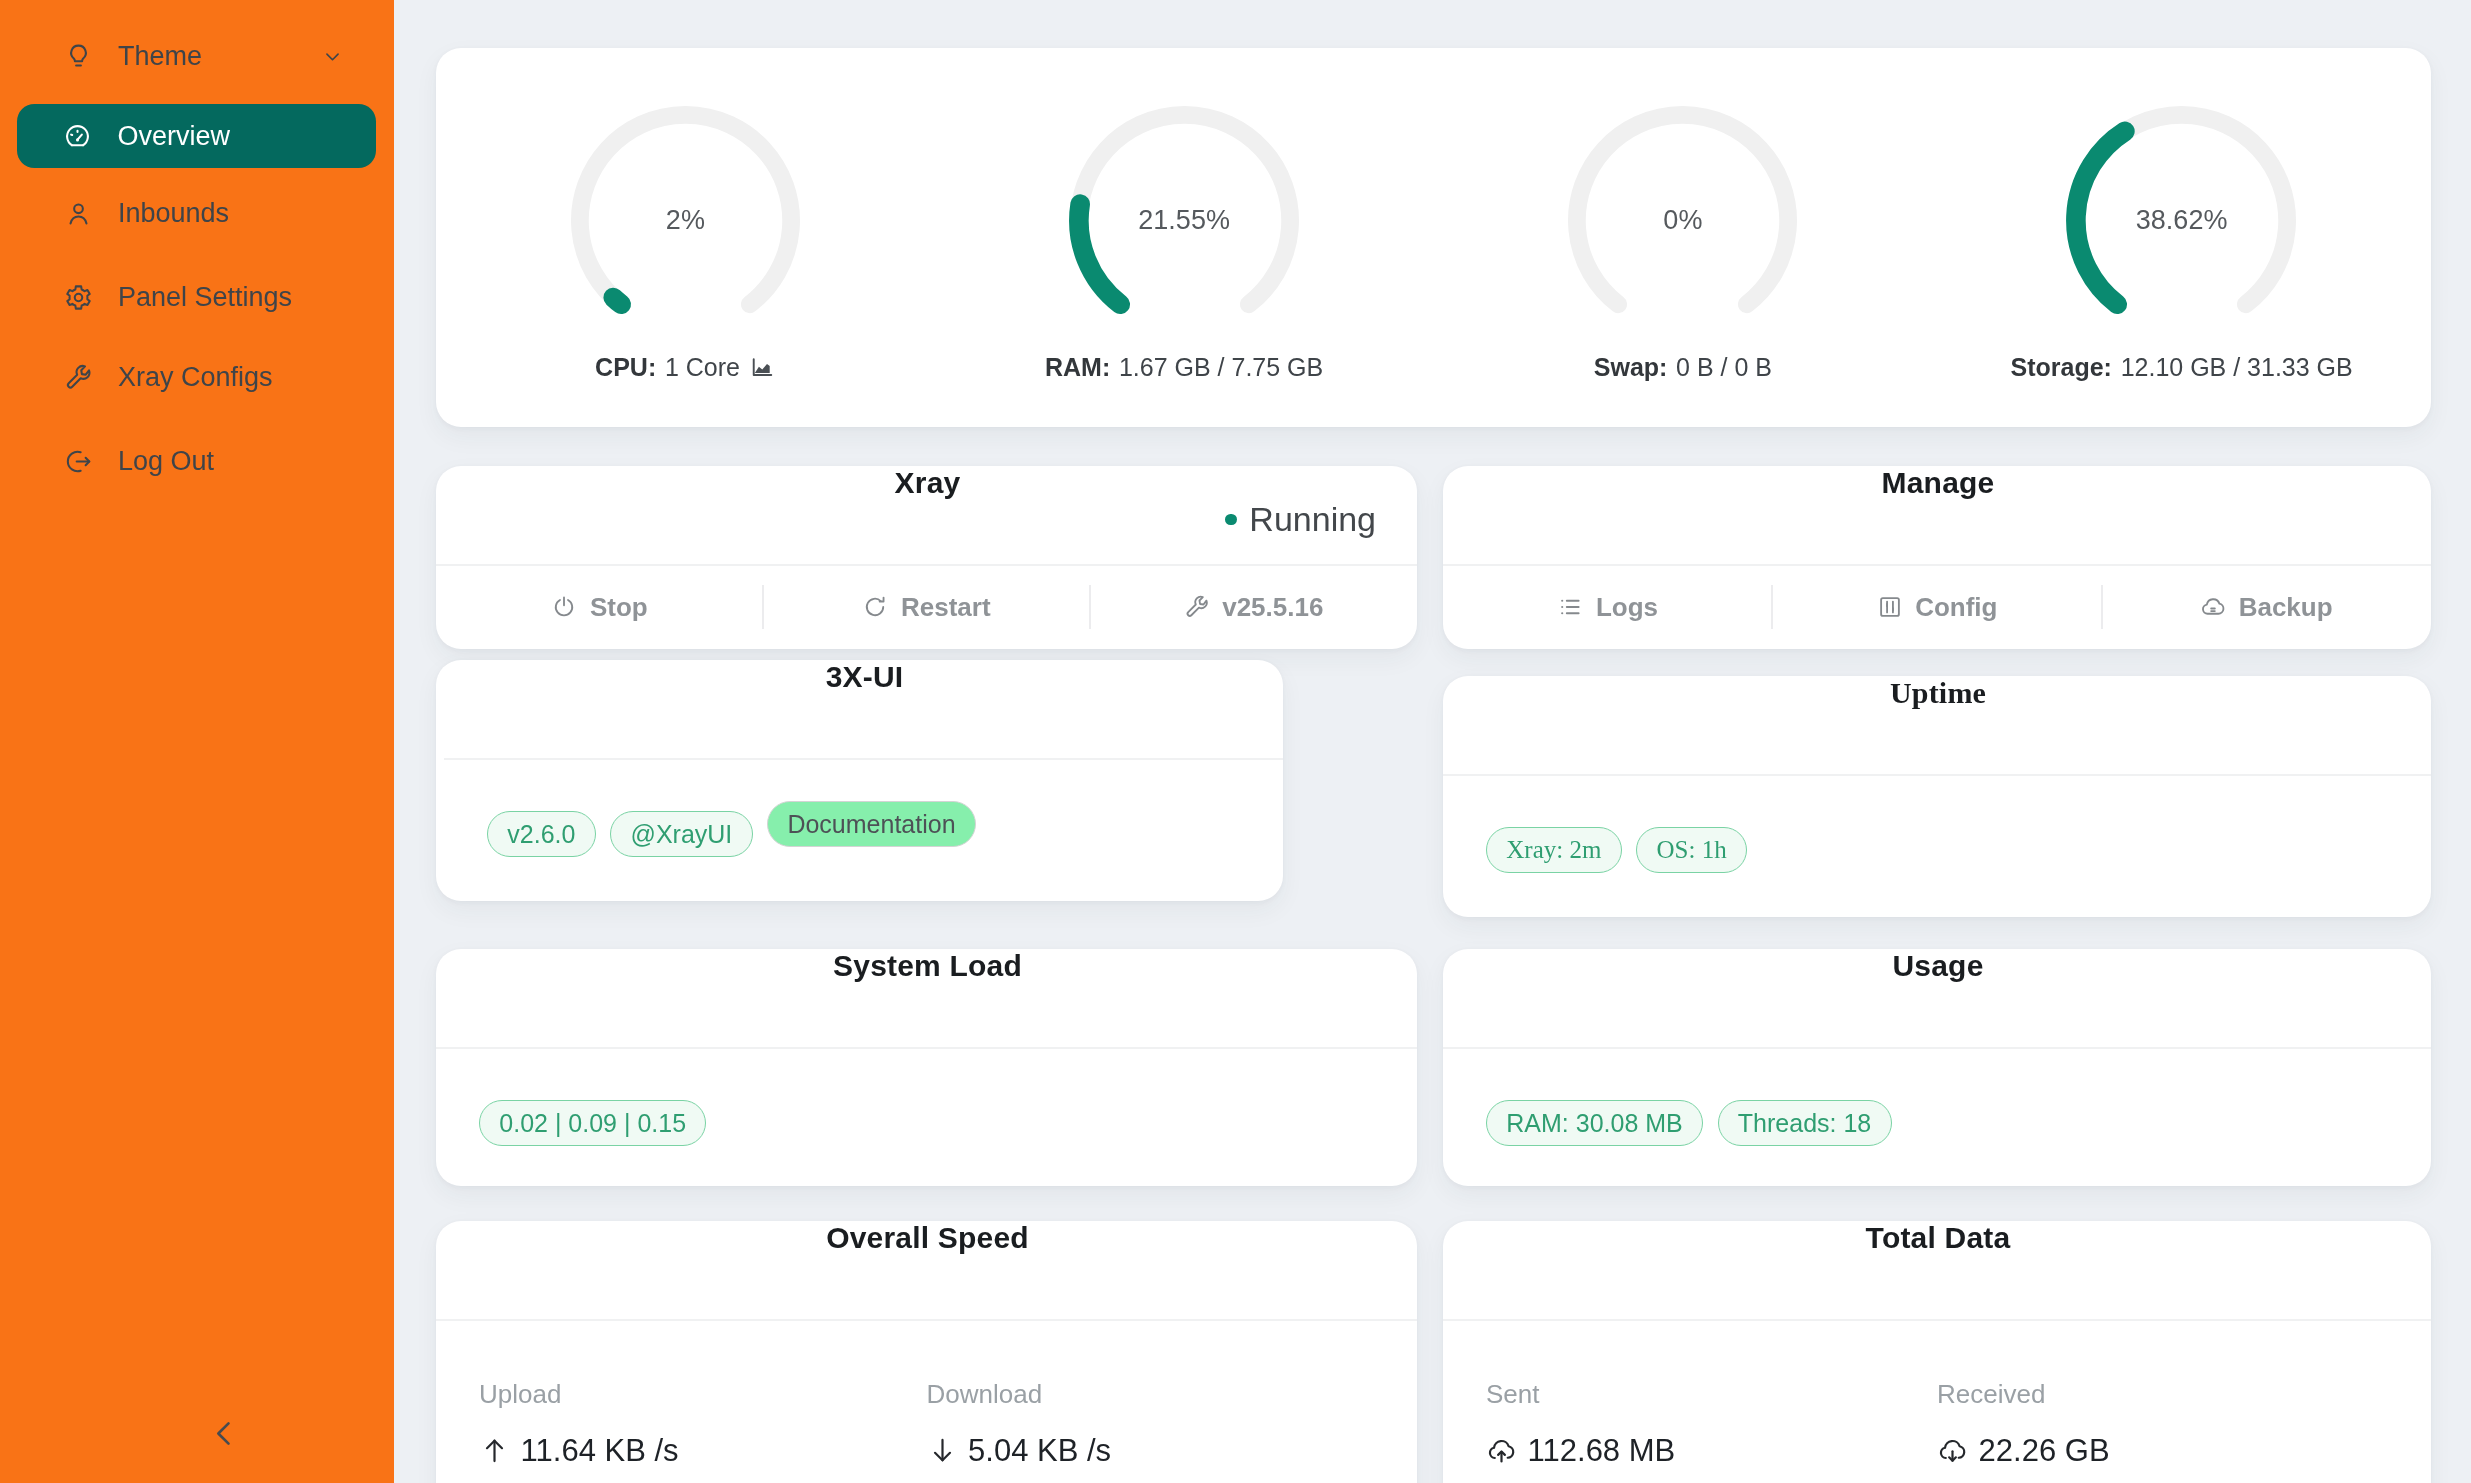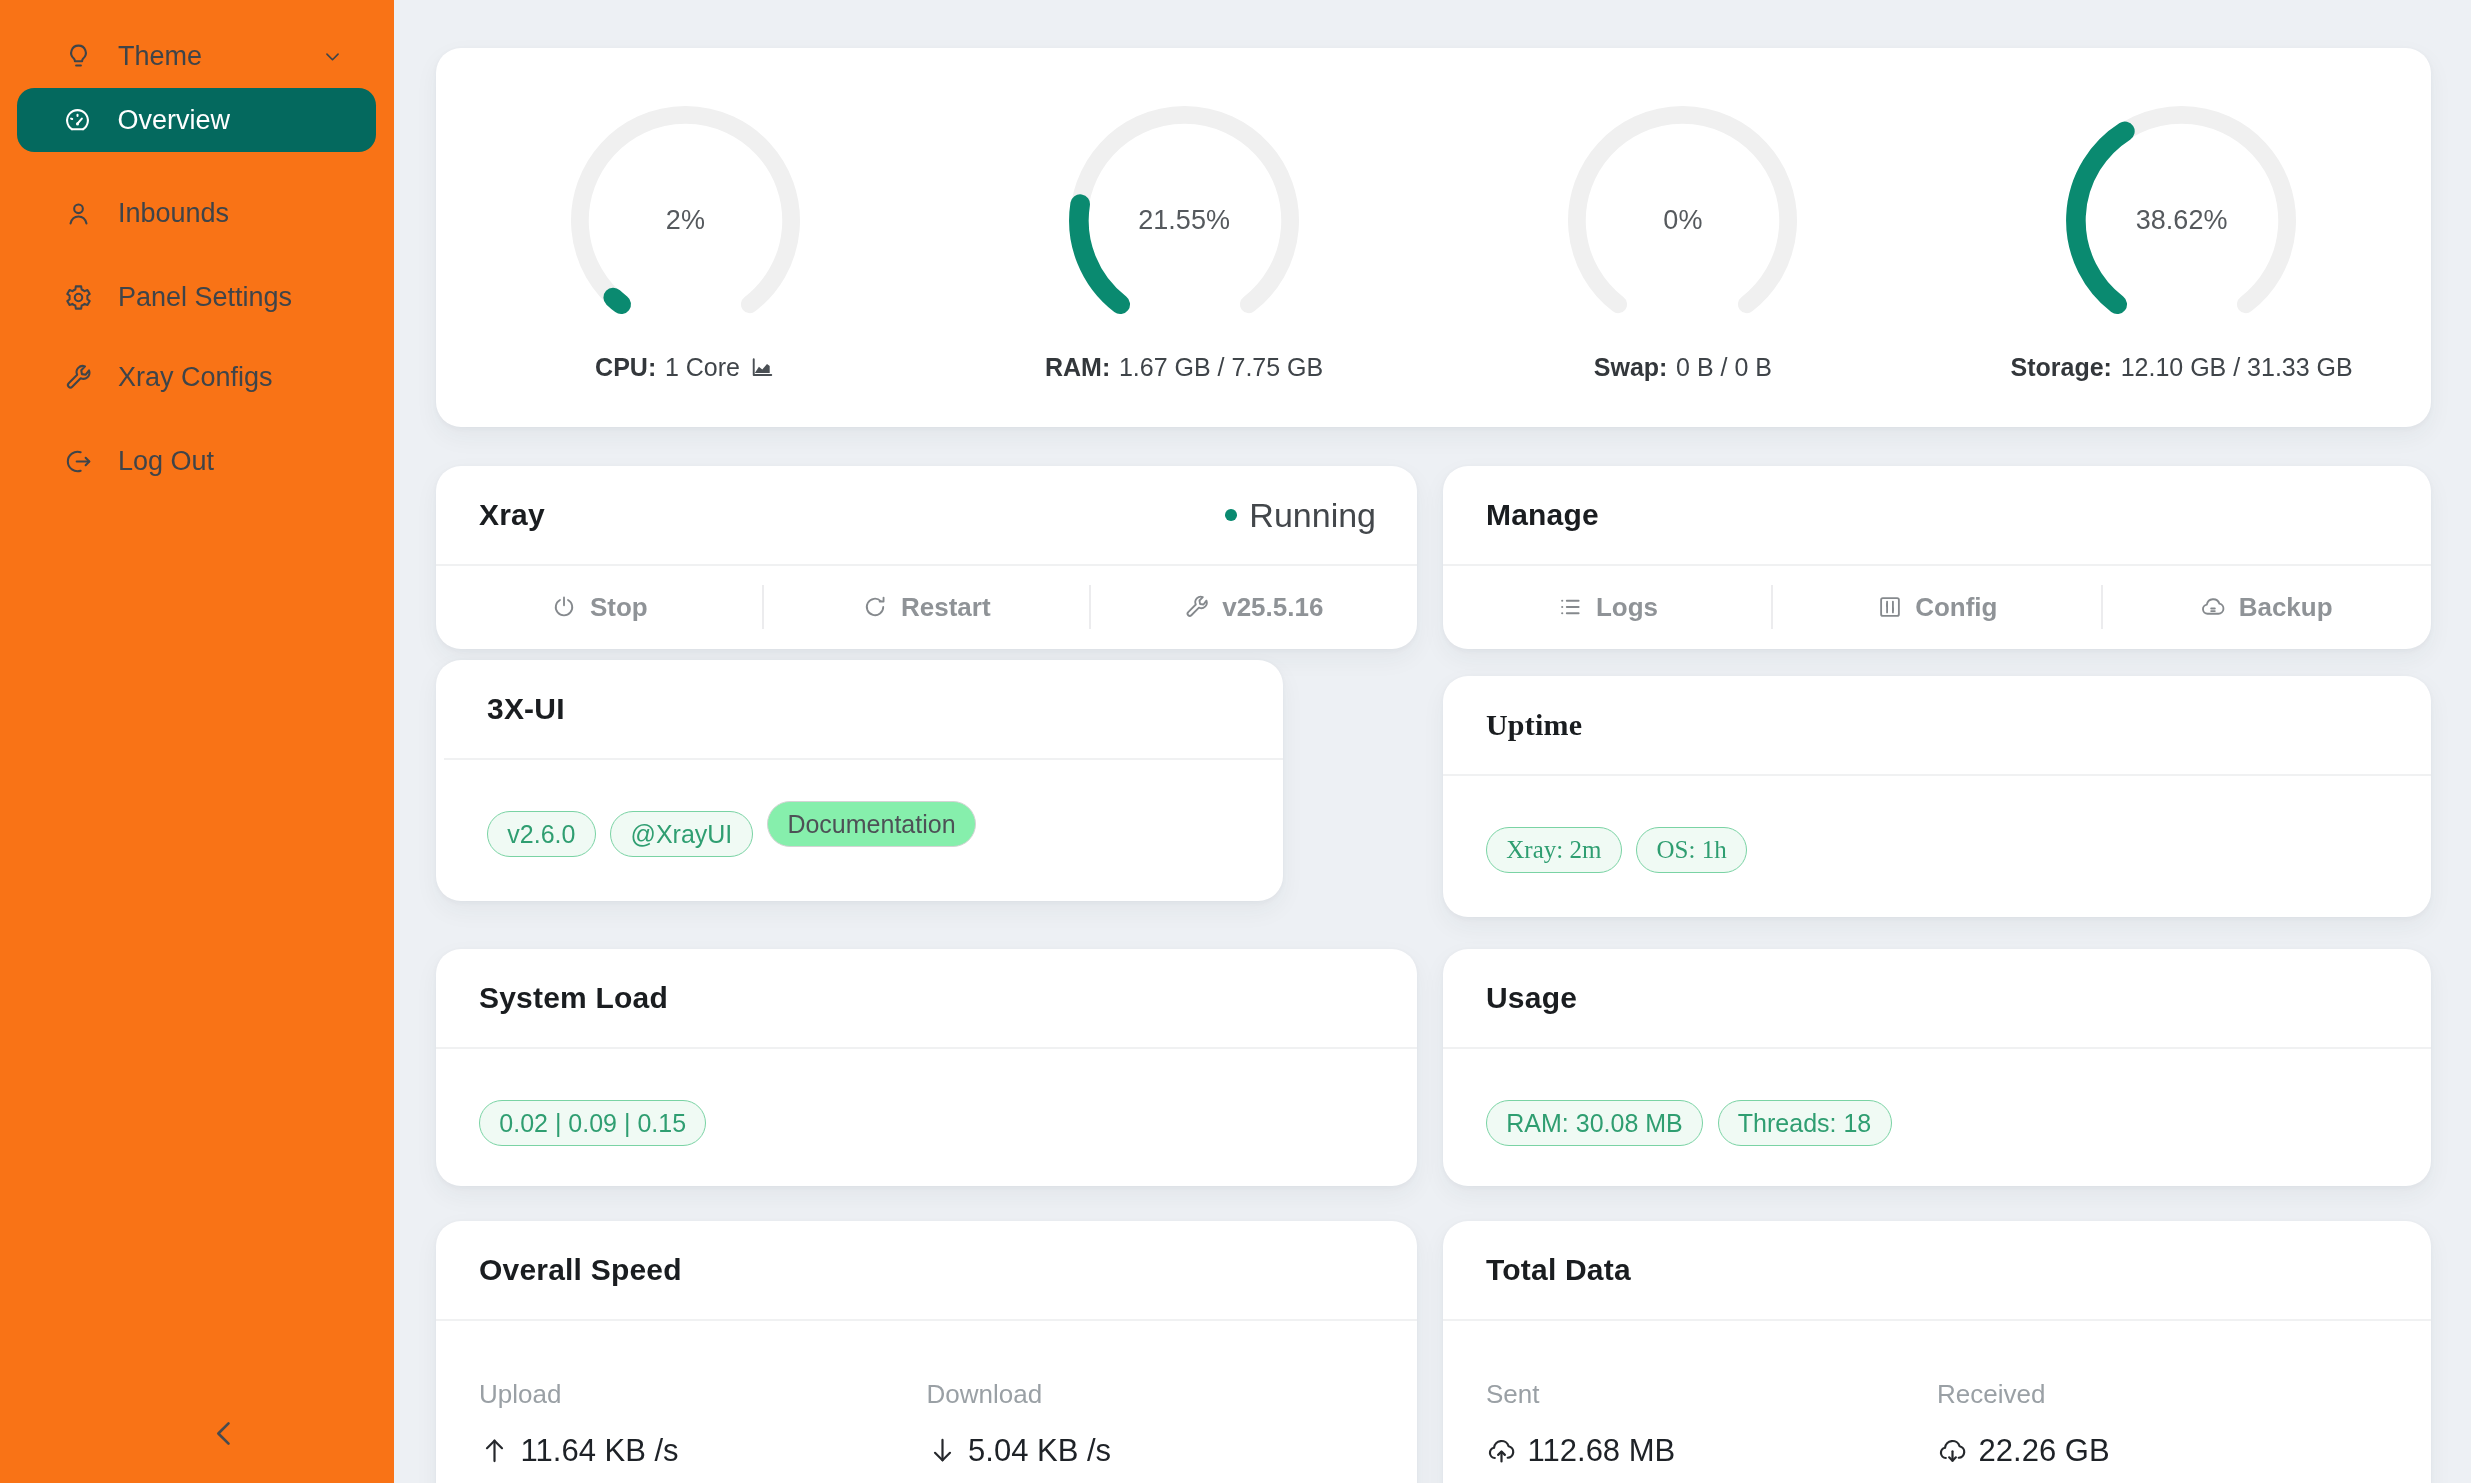--- a/index.html
+++ b/index.html
@@ -35,20 +35,21 @@
   }
   
   .card {
     position:absolute; background:#ffffff; border-radius:25px;
     box-shadow:0 1.9px 4.8px rgba(40,50,65,0.04), 0 9.7px 25px rgba(40,50,65,0.05);
     overflow:hidden;
   }
   .card-head {
     height:98px; display:flex; align-items:center;
     padding:0 41px 0 43px;
+    flex-direction:column;
   }
   .card-title { font-size:30px; font-weight:700; color:#1a1d20; letter-spacing:0.2px; }
   .hdivider { height:1.9px; width:100%; background:#f0f1f2; }
   
   .status { margin-left:auto; display:flex; align-items:center; gap:12.6px; font-size:34px; color:#43474b; }
   .status-dot { width:11.6px; height:11.6px; border-radius:50%; }
   
   #card-status { left:436px; top:48px; width:1995px; height:379px; }
   .gauges { display:flex; width:100%; height:100%; }
   .gauge-col { flex:1; display:flex; flex-direction:column; align-items:center; justify-content:center; padding-top:5.8px; }
@@ -111,21 +112,21 @@
             <path fill="none" stroke="currentColor" stroke-width="1.7" stroke-linecap="round" stroke-linejoin="round" d="M10 19.4h4"></path>
           </svg>
         </span>
         <span class="side-label">Theme</span>
         <span class="icon trail" style="font-size: 23px;">
           <svg viewBox="0 0 24 24" width="1em" height="1em">
             <path fill="none" stroke="currentColor" stroke-width="1.7" stroke-linecap="round" stroke-linejoin="round" d="M6.2 9.6l5.8 5.8 5.8-5.8"></path>
           </svg>
         </span>
       </div>
-      <div class="side-item active" style="top: 88px;">
+      <div class="side-item active" style="top: 104px;">
         <span class="icon" style="font-size: 29px;">
           <svg viewBox="0 0 24 24" width="1em" height="1em">
             <path fill="none" stroke="currentColor" stroke-width="1.7" stroke-linecap="round" stroke-linejoin="round" d="M7.3 19.2a8.6 8.6 0 1 1 9.4 0"></path>
             <path fill="none" stroke="currentColor" stroke-width="1.7" stroke-linecap="round" stroke-linejoin="round" d="M7.3 19.2h9.4"></path>
             <path fill="none" stroke="currentColor" stroke-width="1.7" stroke-linecap="round" stroke-linejoin="round" d="M12 14.6l3.6-4.2"></path>
             <circle fill="currentColor" stroke="none" cx="12" cy="14.8" r="1.25"></circle>
             <path fill="none" stroke="currentColor" stroke-width="1.7" stroke-linecap="round" stroke-linejoin="round" d="M6.7 10.4l.9.4"></path>
             <path fill="none" stroke="currentColor" stroke-width="1.7" stroke-linecap="round" stroke-linejoin="round" d="M12 7.3v1"></path>
           </svg>
         </span>

